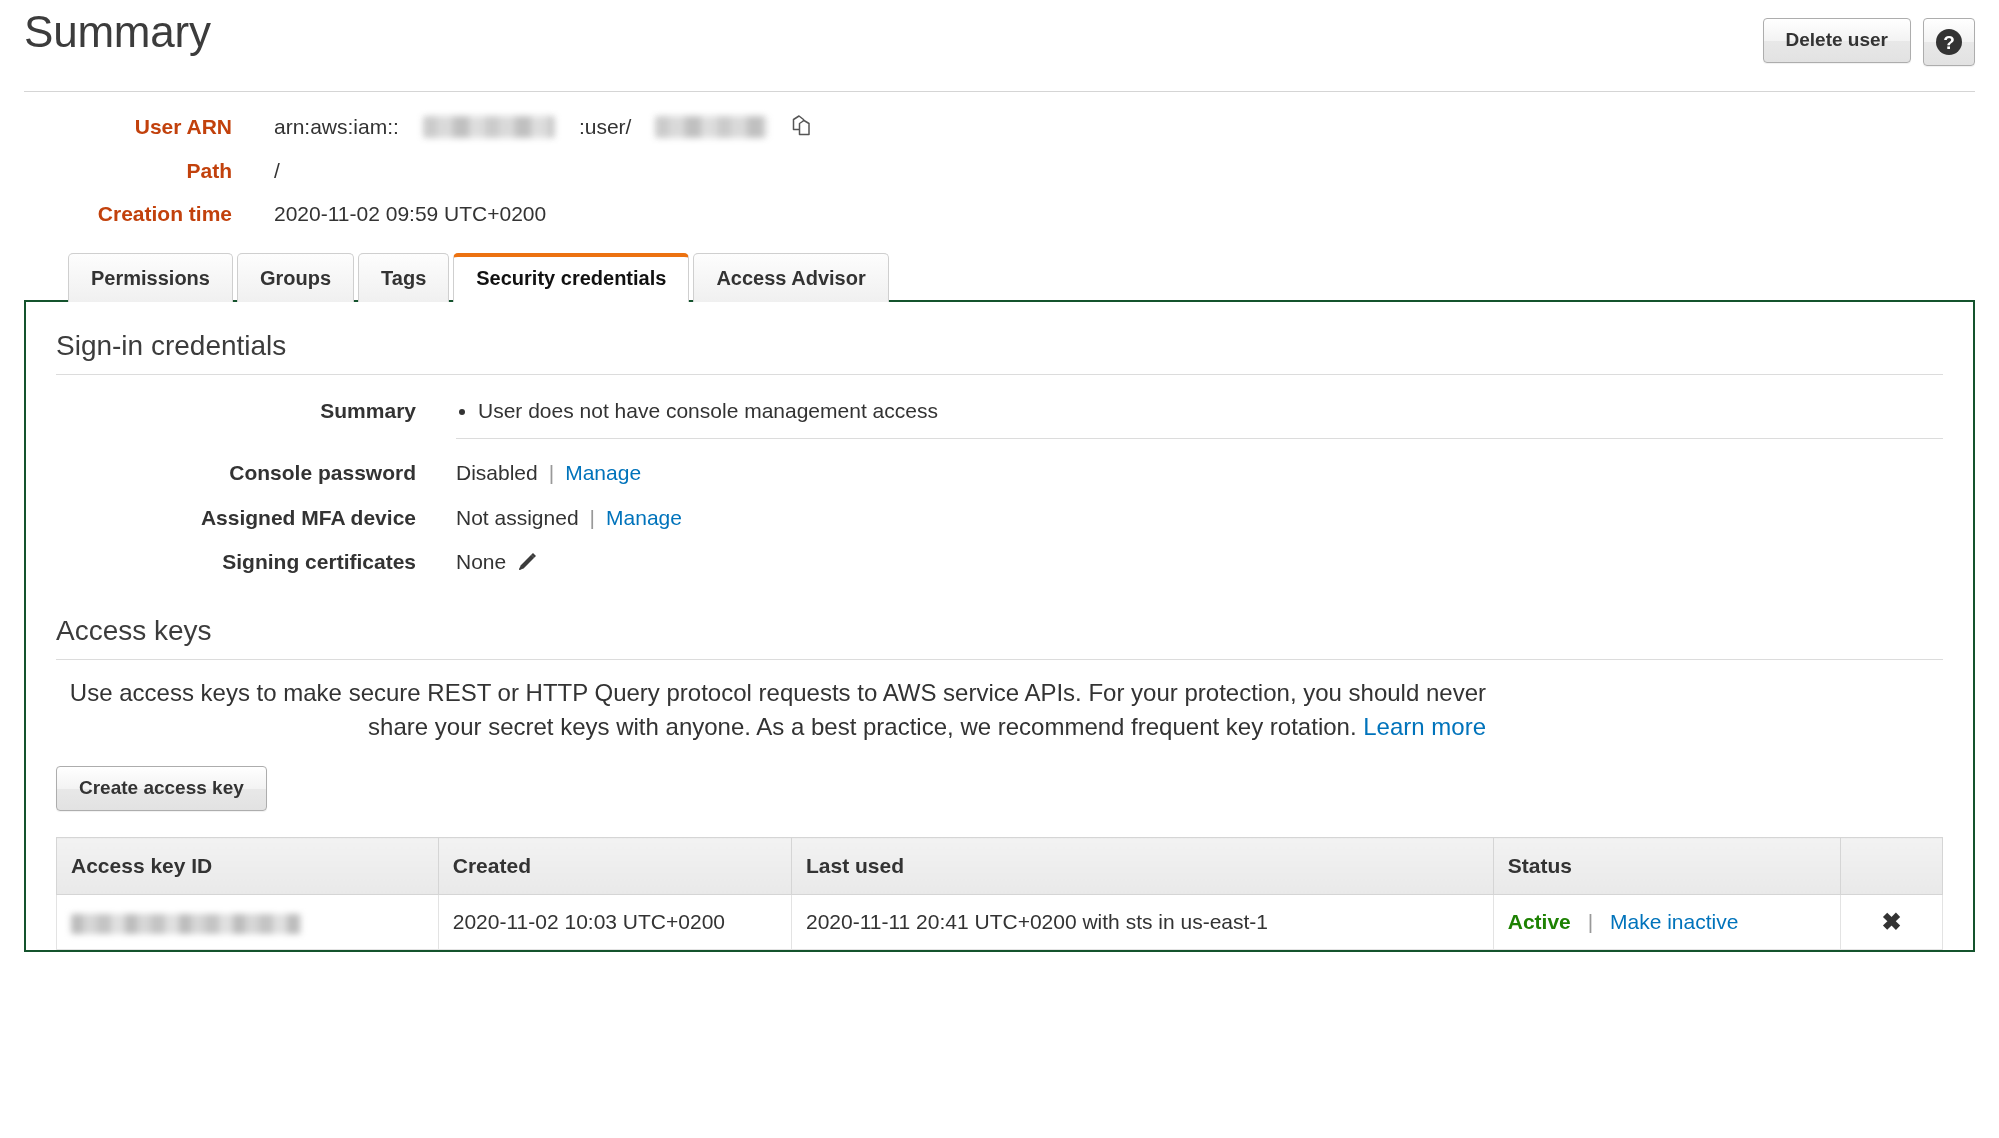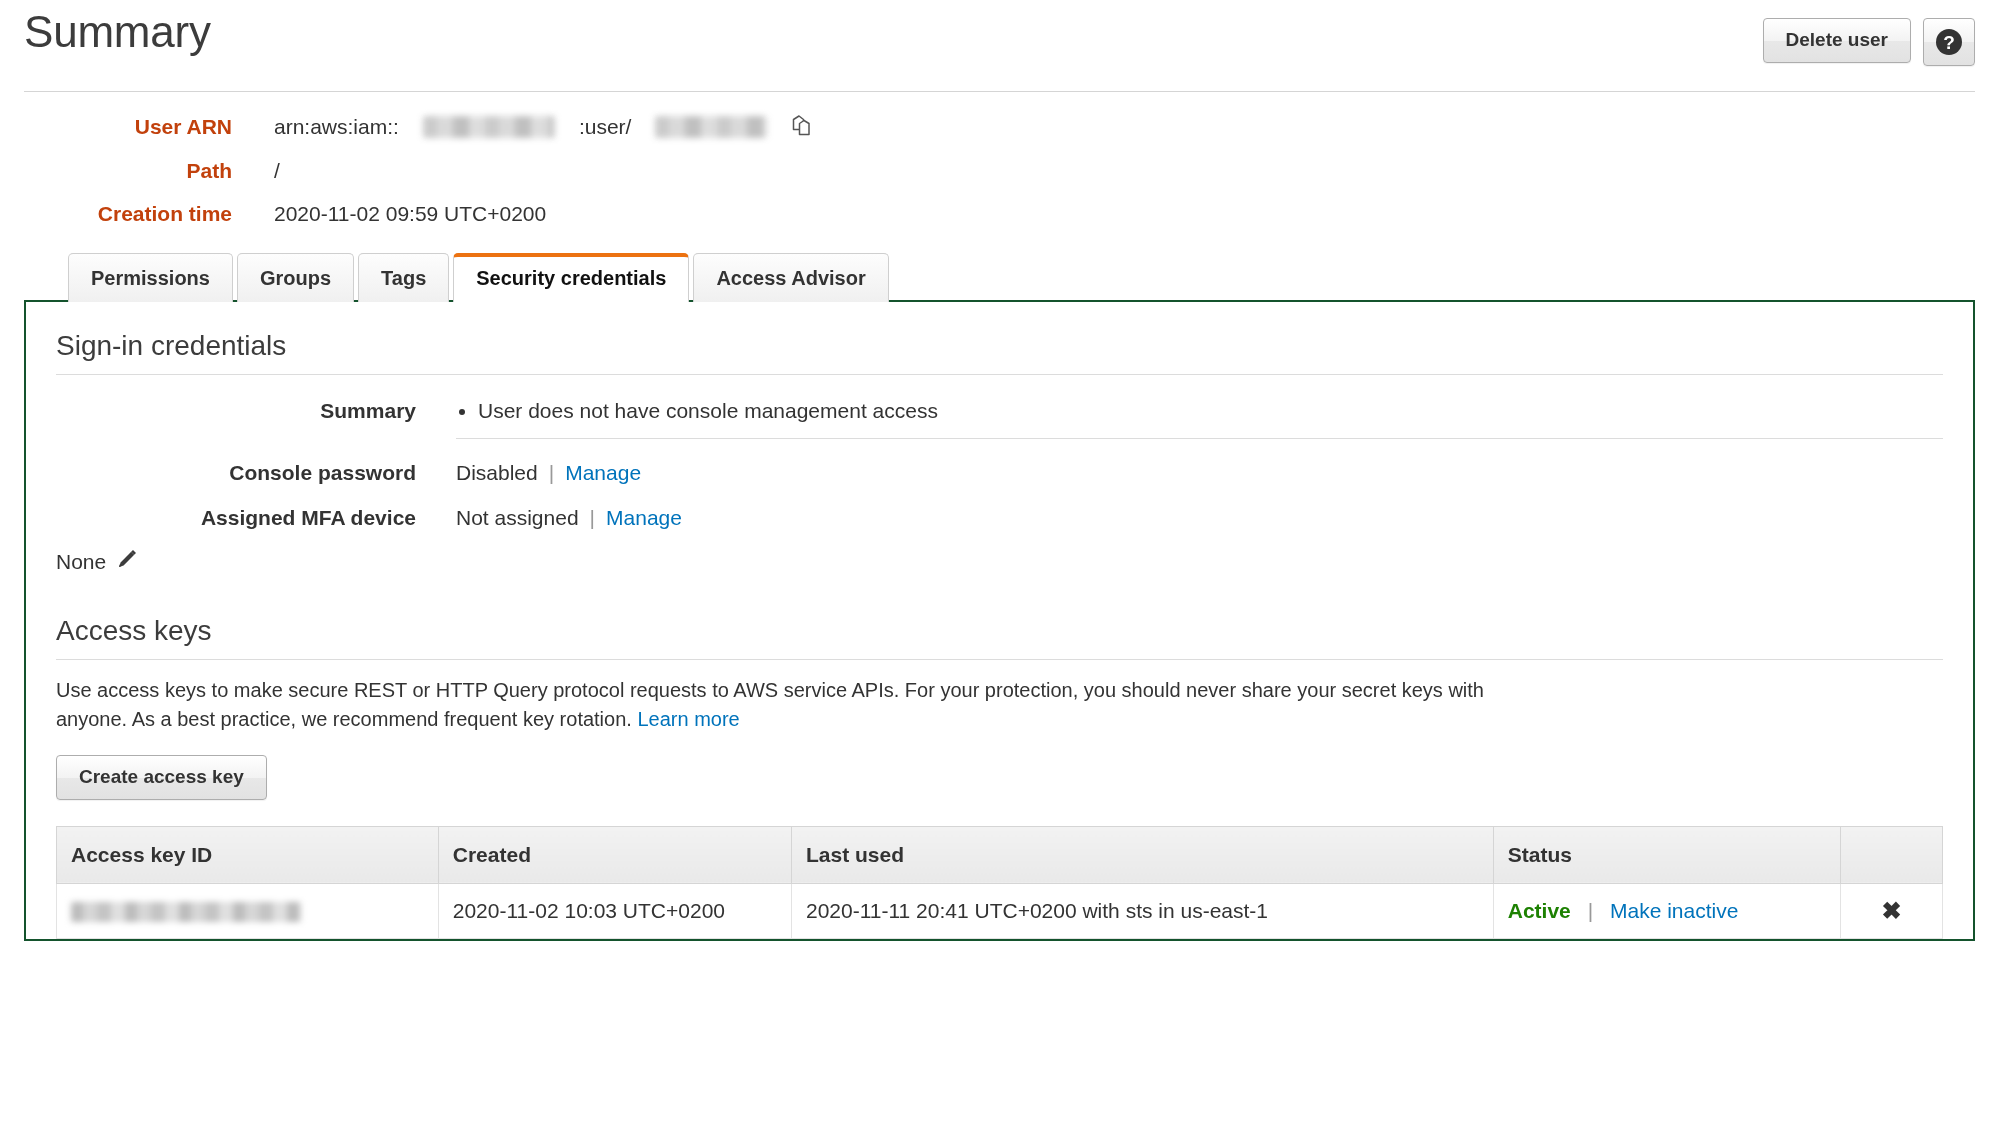--- a/index.html
+++ b/index.html
@@ -189,21 +189,21 @@
     font-size: 21px;
     font-weight: bold;
     color: #333333;
     line-height: 1.3;
   }
   .cred-value {
     font-size: 21px;
     color: #333333;
     line-height: 1.3;
     display: flex;
-    align-items: flex-start;
+    align-items: center;
     flex-wrap: wrap;
     gap: 0;
   }
   .summary-row { margin-bottom: 0; }
   .summary-list {
     margin: 0;
     padding-left: 22px;
     font-size: 21px;
     color: #333333;
   }
@@ -220,25 +220,26 @@
   a.link {
     color: #0073bb;
     text-decoration: none;
     cursor: pointer;
   }
   .pencil-icon { margin-left: 10px; display: inline-flex; cursor: pointer; }
 
   
   .access-keys { margin-top: 40px; }
   .ak-desc {
-    font-size: 20px;
+    font-size: 24px;
     color: #333333;
     line-height: 1.42;
     max-width: 1430px;
     margin: 0 0 22px 0;
+    text-align: right;
   }
   .create-key-btn { margin-bottom: 26px; }
 
   table.keys {
     width: 100%;
     border-collapse: collapse;
     table-layout: fixed;
     font-size: 21px;
   }
   table.keys th {
@@ -366,20 +367,21 @@
     <div class="cred-row">
       <div class="cred-label">Assigned MFA device</div>
       <div class="cred-value">
         <span>Not assigned</span>
         <span class="sep">|</span>
         <a class="link">Manage</a>
       </div>
     </div>
 
     <div class="cred-row">
+      <div class="cred-label">Signing certificates</div>
       <div class="cred-value">
         <span>None</span>
         <span class="pencil-icon">
           <svg width="22" height="22" viewBox="0 0 22 22" aria-hidden="true">
             <path d="M3 19 L4.6 14.4 L15.2 3.8 L18.2 6.8 L7.6 17.4 Z" fill="#3c3c3c"></path>
             <path d="M15.2 3.8 L17.0 2.0 L20.0 5.0 L18.2 6.8 Z" fill="#3c3c3c"></path>
             <path d="M3 19 L5.4 18.2 L3.8 16.6 Z" fill="#3c3c3c"></path>
           </svg>
         </span>
       </div>

